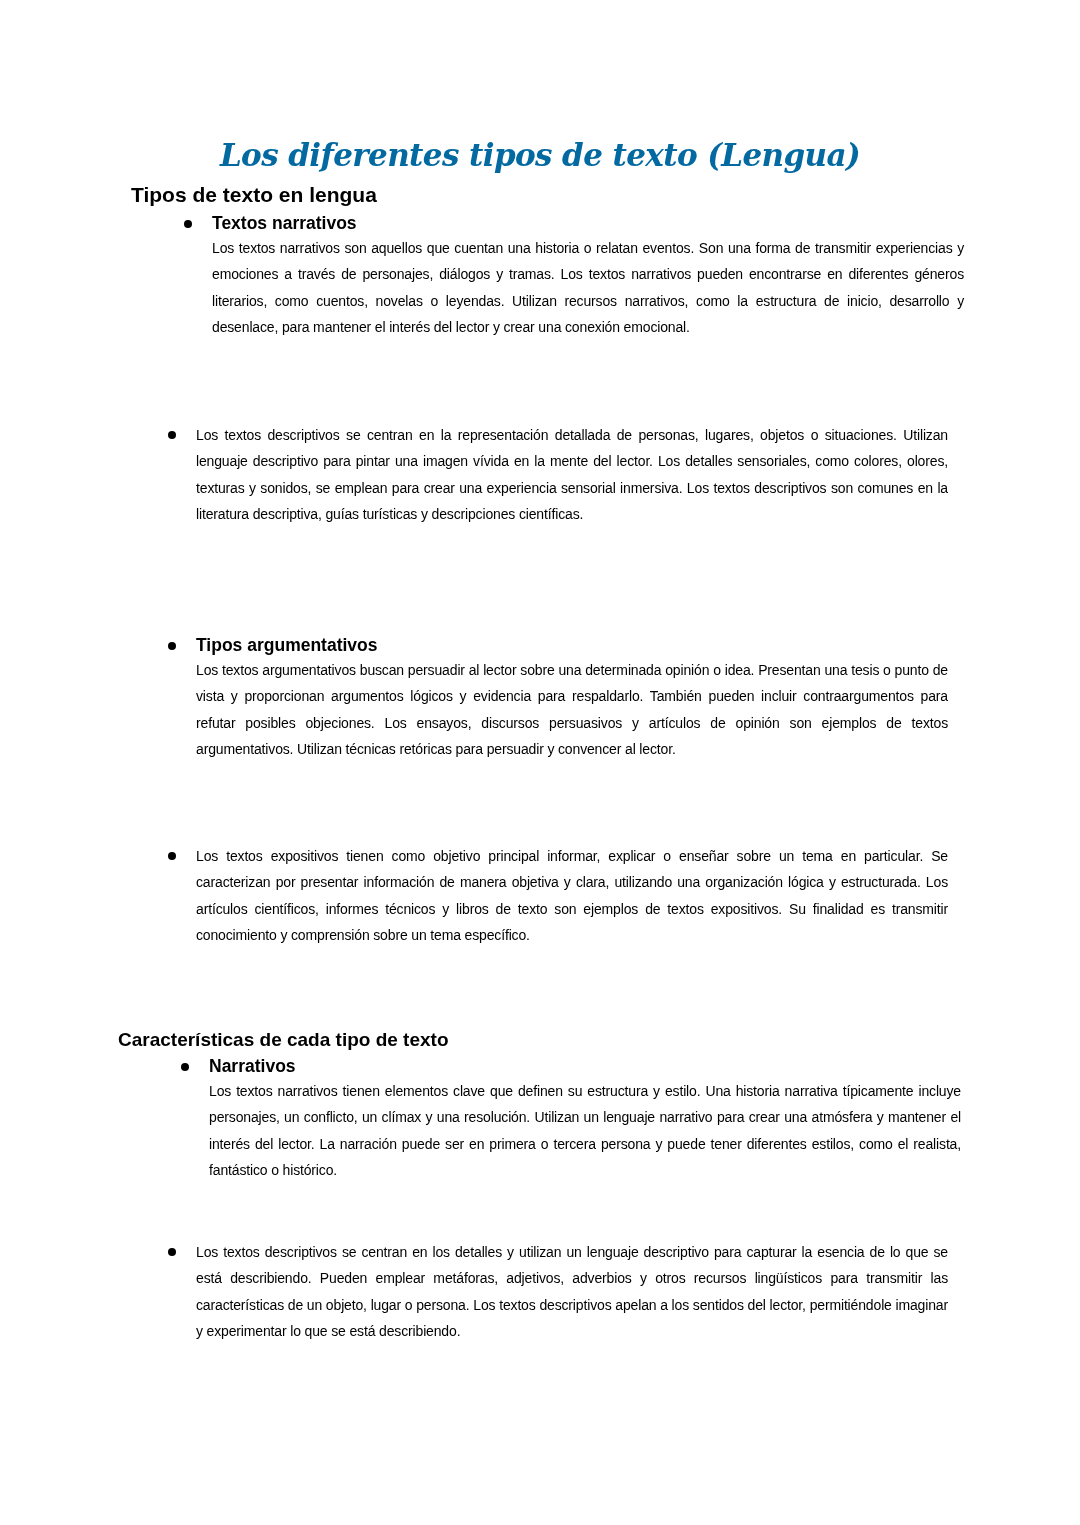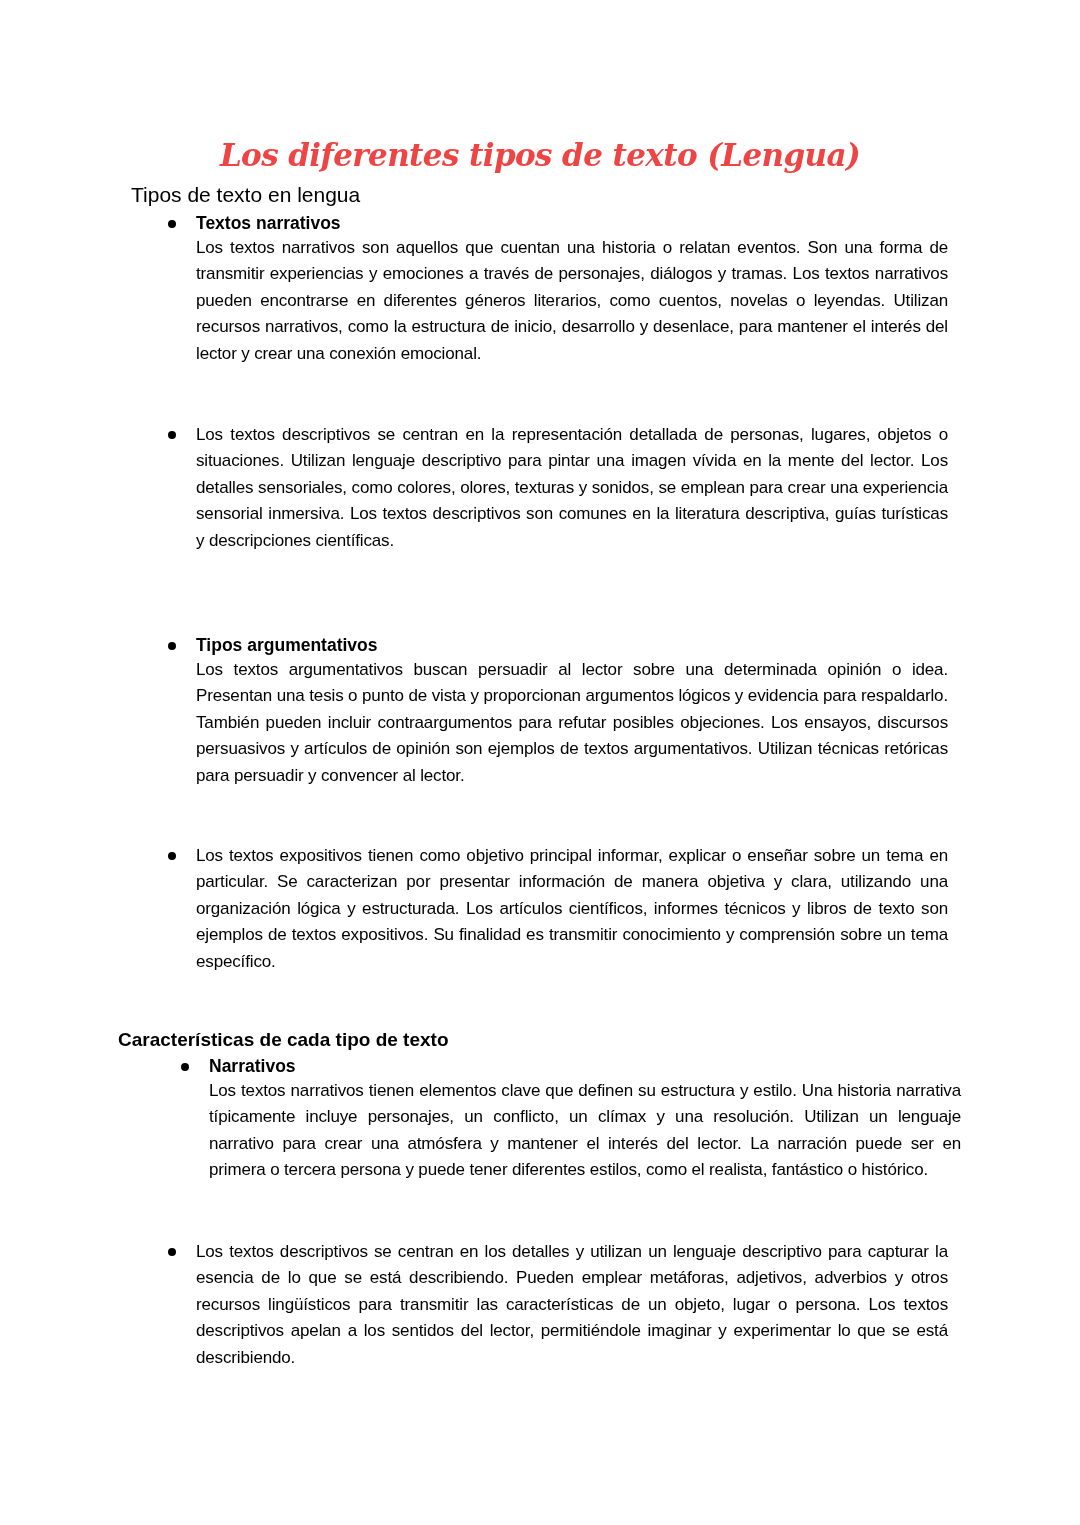--- a/index.html
+++ b/index.html
@@ -34,21 +34,21 @@
       font-size: 31px;
       letter-spacing: -0.6px;
       line-height: 44px;
       margin: 0;
     }
     .h2 {
       position: absolute;
       left: 131px;
       top: 182px;
       font-size: 21px;
-      font-weight: normal;
+      font-weight: bold;
       line-height: 26px;
       margin: 0;
     }
     .h3 {
       position: absolute;
       left: 118px;
       top: 1028px;
       font-size: 19px;
       font-weight: bold;
       line-height: 24px;
@@ -70,37 +70,37 @@
     }
     .item-title {
       font-weight: bold;
       font-size: 17.5px;
       line-height: 24px;
       margin: 0;
       height: 24px;
       white-space: nowrap;
     }
     .item-body {
-      font-size: 17px;
+      font-size: 14px;
       line-height: 26.4px;
       margin: 0;
       text-align: justify;
       letter-spacing: -0.15px;
     }
   </style>
 </head>
 <body>
 
 <div class="page">
 
-  <h1 class="doc-title" style="color:#ef4444;">Los diferentes tipos de texto (Lengua)</h1>
+  <h1 class="doc-title" style="color:#0369a1;">Los diferentes tipos de texto (Lengua)</h1>
 
   <h2 class="h2">Tipos de texto en lengua</h2>
 
-  <div class="item" style="top:211px;">
+  <div class="item" style="top:211px;margin-left:16px;">
     <span class="bullet"></span>
     <p class="item-title">Textos narrativos</p>
     <p class="item-body">Los textos narrativos son aquellos que cuentan una historia o relatan eventos. Son una forma de transmitir experiencias y emociones a través de personajes, diálogos y tramas. Los textos narrativos pueden encontrarse en diferentes géneros literarios, como cuentos, novelas o leyendas. Utilizan recursos narrativos, como la estructura de inicio, desarrollo y desenlace, para mantener el interés del lector y crear una conexión emocional.</p>
   </div>
 
   <div class="item" style="top:422px;">
     <span class="bullet"></span>
     <p class="item-body">Los textos descriptivos se centran en la representación detallada de personas, lugares, objetos o situaciones. Utilizan lenguaje descriptivo para pintar una imagen vívida en la mente del lector. Los detalles sensoriales, como colores, olores, texturas y sonidos, se emplean para crear una experiencia sensorial inmersiva. Los textos descriptivos son comunes en la literatura descriptiva, guías turísticas y descripciones científicas.</p>
   </div>
 

